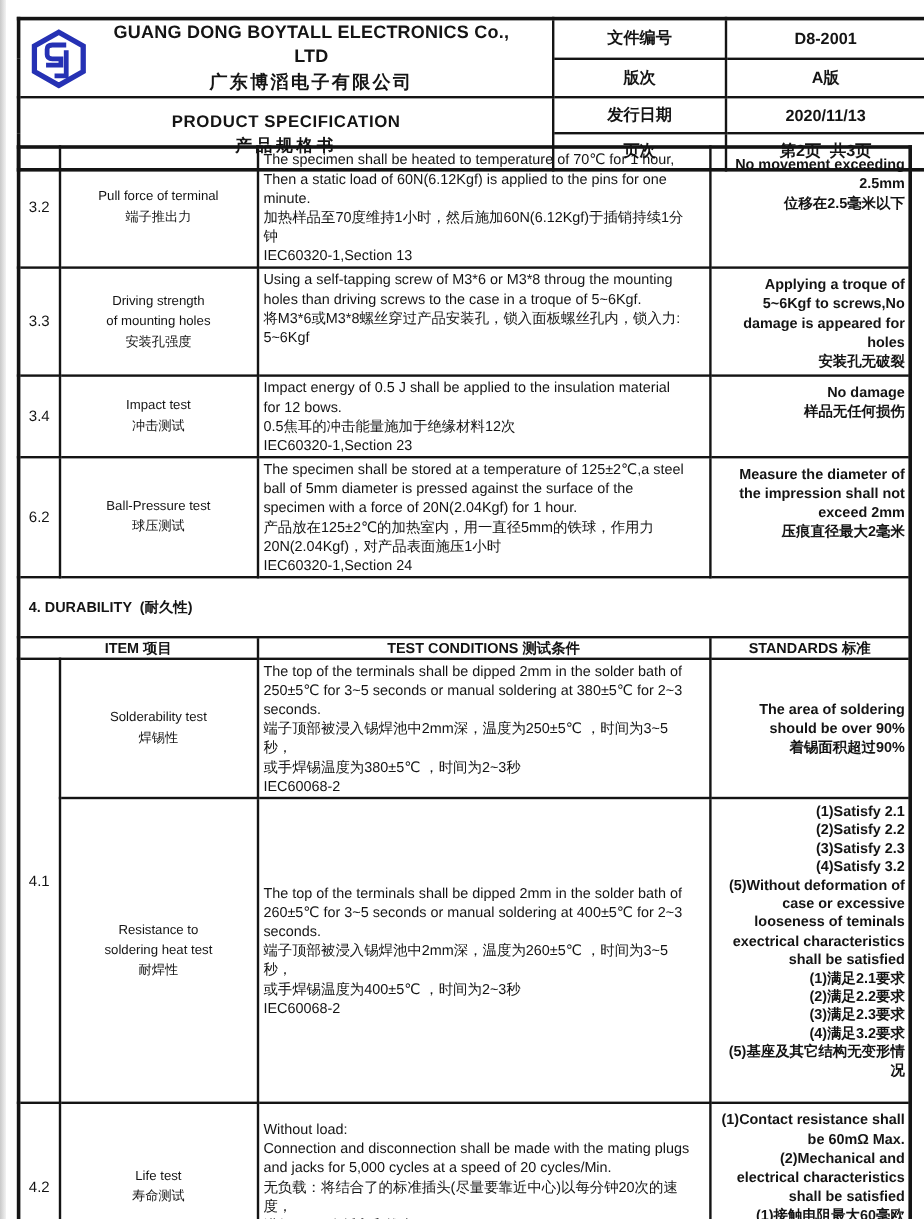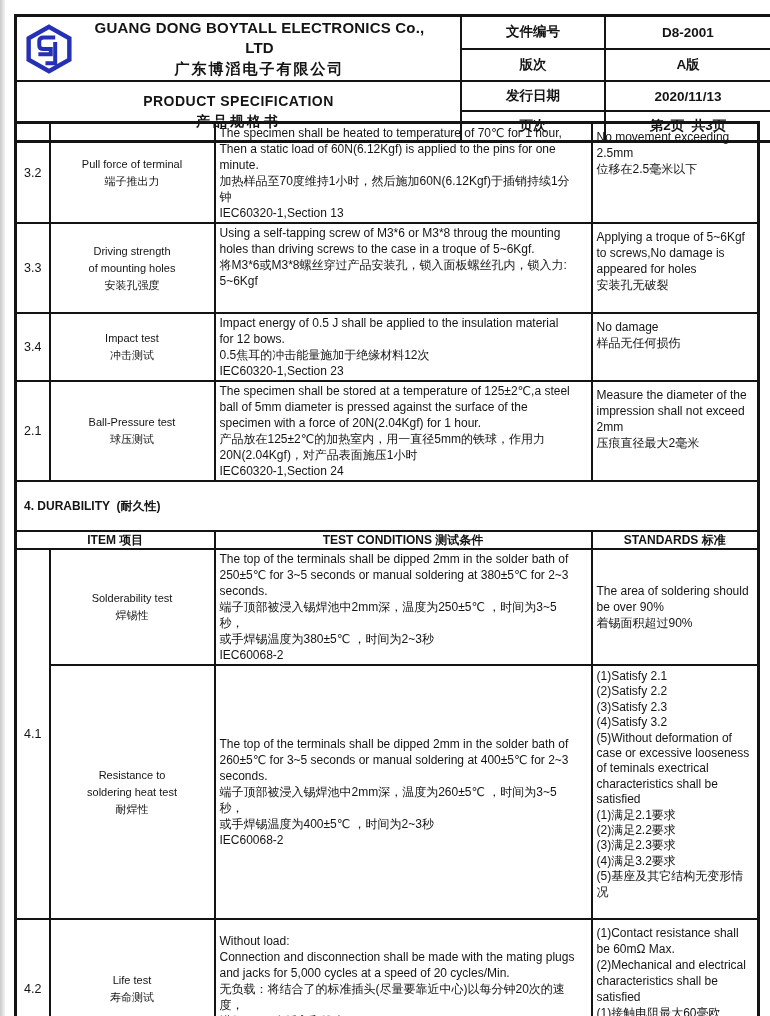--- a/index.html
+++ b/index.html
@@ -38,21 +38,21 @@
     border:3px solid #141414;
   }
   .main-table td {
     border:2px solid #141414; font-size:12px; line-height:16px;
     white-space:pre-line; overflow:hidden; padding:0;
   }
   td.num  { text-align:center; vertical-align:middle; font-size:12.5px; }
   td.item { text-align:center; vertical-align:middle; font-size:11px; line-height:17px; }
   td.cond { text-align:left; vertical-align:top; padding:1px 16px 1px 4px; }
   td.cond.v-mid { vertical-align:middle; }
-  td.std  { text-align:left; vertical-align:top; padding:5px 3px 2px 4px; }
+  td.std  { text-align:right; vertical-align:top; padding:5px 3px 2px 4px;font-weight:bold; }
   td.std.v-mid { vertical-align:middle; padding-top:2px;margin-top:21px; }
   td.std.tight { line-height:15.4px; padding-top:3px; }
   .section-heading-cell {
     font-weight:bold; font-size:13.5px; vertical-align:middle;
     padding:0 0 0 7px !important; white-space:pre !important;
   }
   .colhead-cell {
     font-weight:bold; font-size:12.5px; text-align:center; vertical-align:middle;
   }
 </style>
@@ -139,21 +139,21 @@
     <td class="item">Impact test
 冲击测试</td>
     <td class="cond">Impact energy of 0.5 J shall be applied to the insulation material for 12 bows.
 0.5焦耳的冲击能量施加于绝缘材料12次
 IEC60320-1,Section 23</td>
     <td class="std">No damage
 样品无任何损伤</td>
   </tr>
 
   <tr style="height:97px">
-    <td class="num">2.1</td>
+    <td class="num">6.2</td>
     <td class="item">Ball-Pressure test
 球压测试</td>
     <td class="cond">The specimen shall be stored at a temperature of 125±2℃,a steel ball of 5mm diameter is pressed against the surface of the specimen with a force of 20N(2.04Kgf) for 1 hour.
 产品放在125±2℃的加热室内，用一直径5mm的铁球，作用力
 20N(2.04Kgf)，对产品表面施压1小时
 IEC60320-1,Section 24</td>
     <td class="std">Measure the diameter of the impression shall not exceed 2mm
 压痕直径最大2毫米</td>
   </tr>
 

